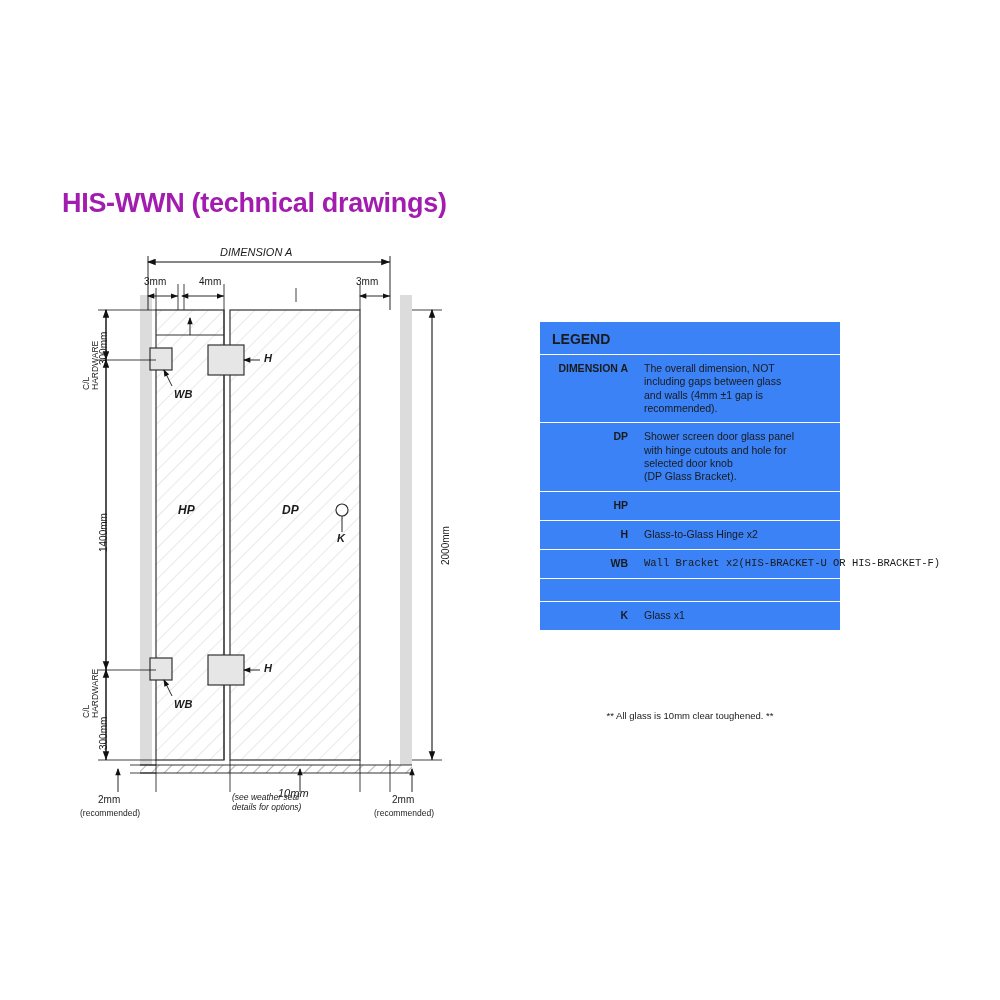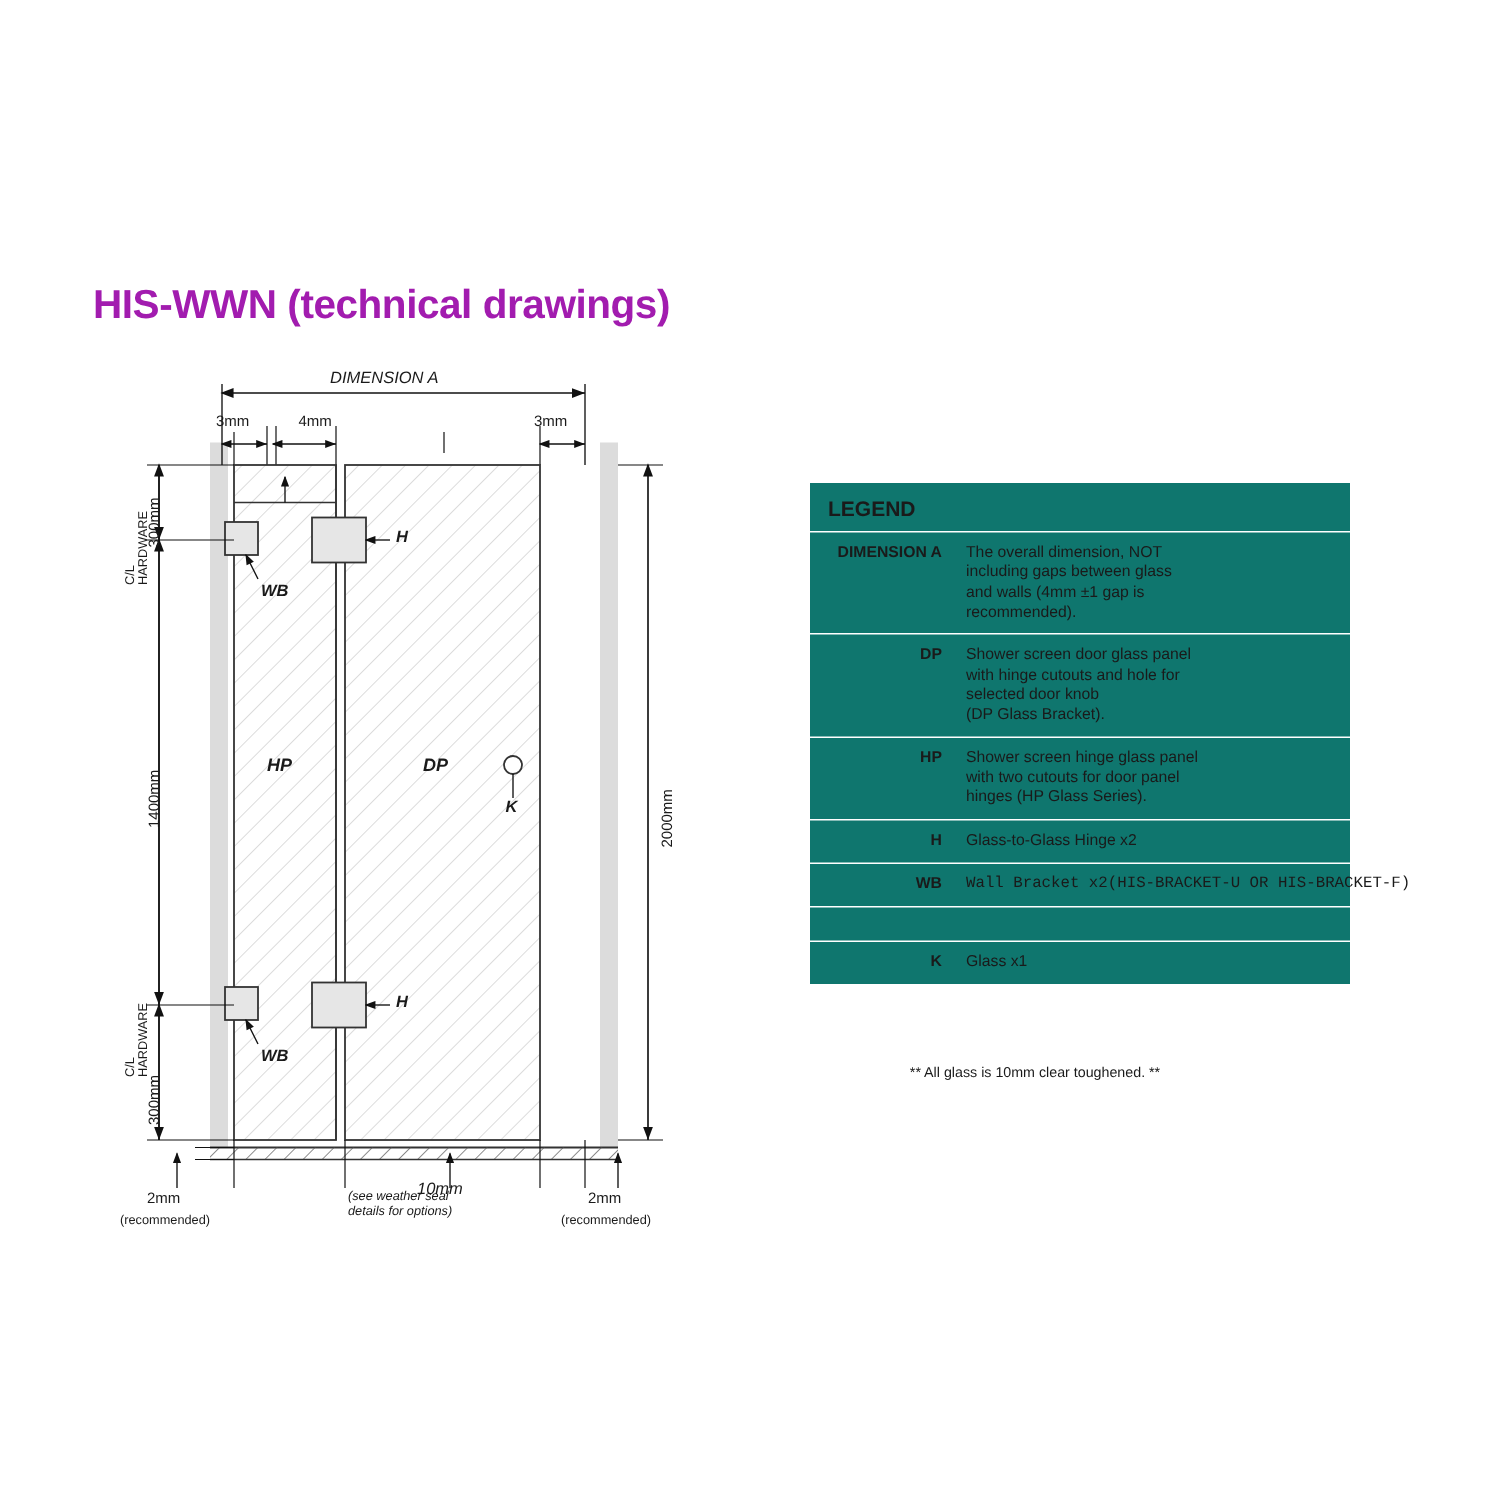--- a/index.html
+++ b/index.html
@@ -47,22 +47,22 @@
   .vert {
     transform: rotate(-90deg);
     transform-origin: left top;
   }
 
   
   #legend {
     position: absolute;
     left: 540px;
     top: 322px;
-    width: 360px;
-    background: #0f766e;
+    width: 300px;
+    background: #3b82f6;
     font-size: 11px;
   }
   #legend .row {
     display: flex;
     border-bottom: 1px solid #ffffff;
     min-height: 28px;
   }
   #legend .row:last-child { border-bottom: none; }
   #legend .k {
     width: 96px;
@@ -245,23 +245,20 @@
   </div>
   <div class="row">
     <div class="k">DP</div>
     <div class="v">Shower screen door glass panel
 with hinge cutouts and hole for
 selected door knob
 (DP Glass Bracket).</div>
   </div>
   <div class="row">
     <div class="k">HP</div>
-    <div class="v">Shower screen hinge glass panel
-with two cutouts for door panel
-hinges (HP Glass Series).</div>
   </div>
   <div class="row">
     <div class="k">H</div>
     <div class="v">Glass-to-Glass Hinge x2</div>
   </div>
   <div class="row">
     <div class="k">WB</div>
     <div class="v wide">Wall Bracket x2(HIS-BRACKET-U OR HIS-BRACKET-F)</div>
   </div>
   <div class="row" style="min-height:22px">

